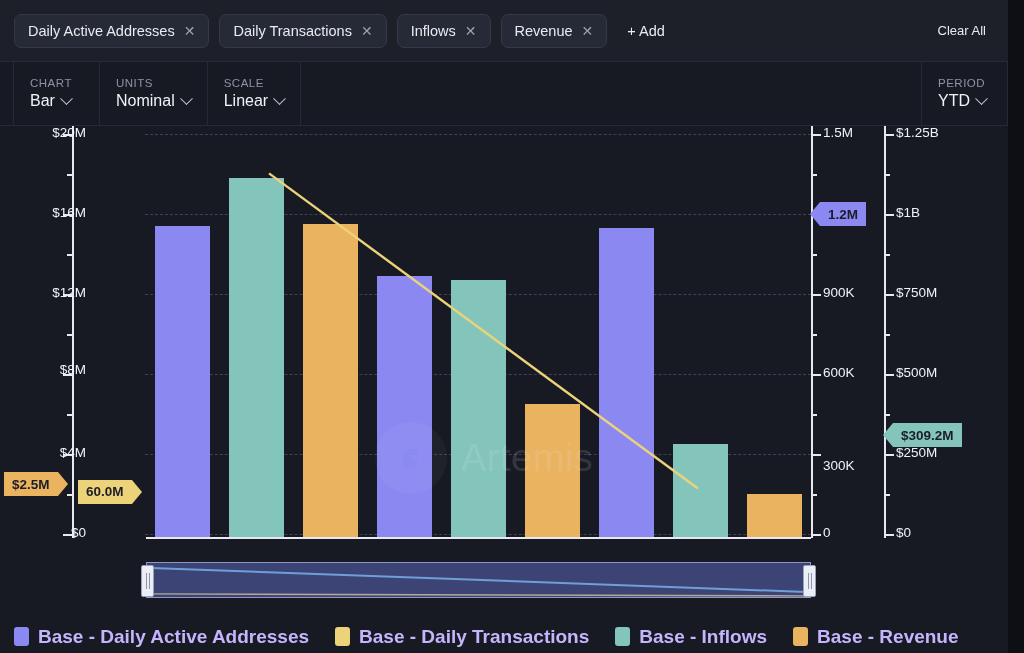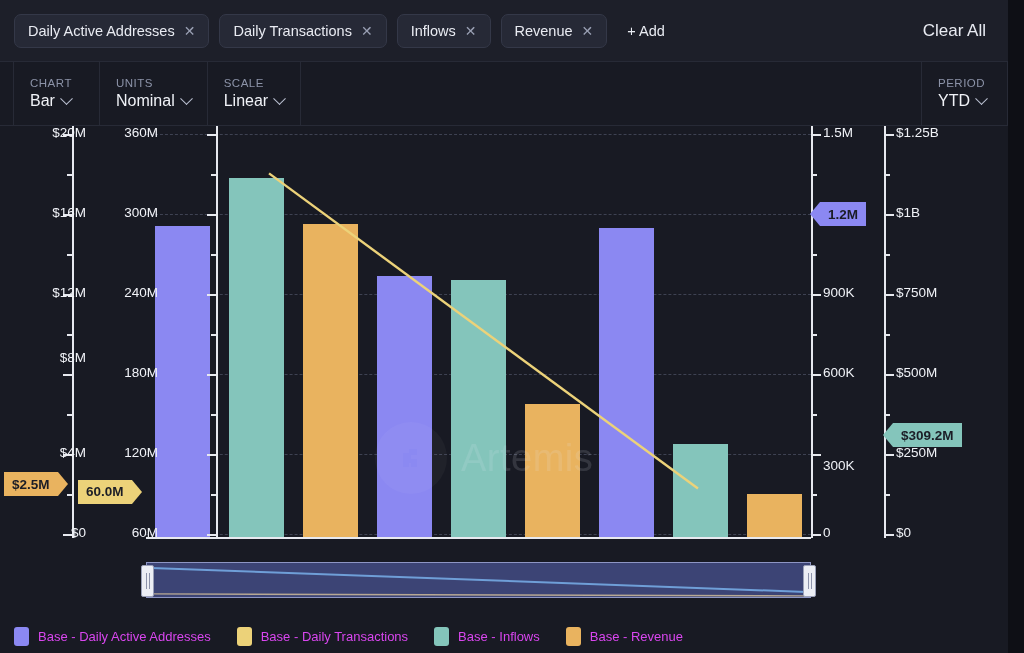--- a/index.html
+++ b/index.html
@@ -21,21 +21,21 @@
     display: flex; align-items: center; padding: 0 14px;
   }
   .chip {
     display: flex; align-items: center; gap: 9px;
     height: 34px; padding: 0 13px; margin-right: 10px;
     background: #262936; border: 1px solid #343848; border-radius: 7px;
     color: #e9ebf2; font-size: 14.5px; white-space: nowrap;
   }
   .chip .x { color: #9aa0b4; font-size: 14px; line-height: 1; cursor: pointer; }
   .addbtn { color: #e9ebf2; font-size: 14.5px; padding: 0 8px; margin-left: 2px; cursor: pointer; white-space: nowrap; }
-  .clearall { margin-left: auto; color: #e9ebf2; font-size: 17px; cursor: pointer; padding-right: 8px; }
+  .clearall { margin-left: auto; color: #e9ebf2; font-size: 13px; cursor: pointer; padding-right: 8px; }
 
   
   .ctrlbar {
     position: absolute; left: 0; top: 62px; width: 1008px; height: 64px;
     background: #181a23; border-bottom: 1px solid #272a36;
     display: flex; align-items: stretch;
   }
   .ctrl {
     display: flex; flex-direction: column; justify-content: center;
     padding: 0 16px; min-width: 86px;
@@ -84,21 +84,21 @@
   .brush svg { position: absolute; inset: 0; }
   .handle { position: absolute; top: 2px; width: 13px; height: 32px; background: #eceef5;
             border: 1px solid #9aa0b8; border-radius: 2px; display:flex; align-items:center; justify-content:center; }
   .handle i { display:block; width:1px; height:16px; background:#8d93ab; margin:0 1px; }
 
   
   .legend { position: absolute; left: 0; top: 494px; width: 1008px; height: 33px;
             display: flex; align-items: center; padding-left: 14px; gap: 26px; }
   .leg { display: flex; align-items: center; gap: 9px; }
   .swatch { width: 15px; height: 19px; border-radius: 3px; }
-  .leg-label { color: #d946ef; font-size: 13px; white-space: nowrap; }
+  .leg-label { color: #c4b5fd; font-size: 19px; white-space: nowrap; font-weight: bold; }
 </style>
 </head>
 <body>
 
 <div id="app">
 
   <div class="right-gutter"></div>
 
   <div class="chipbar">
     <div class="chip">
@@ -200,50 +200,30 @@
 
     <div class="axis" id="axis0" style="left:0px;width:146px;">
         <div class="spine" style="left: 72px;"></div>
         <div class="tick" style="top: 8px; width: 9px; left: 63px;"></div>
         <div class="tlabel" style="top: -1px; right: 60px;">$20M</div>
         <div class="tick" style="top: 88px; width: 9px; left: 63px;"></div>
         <div class="tlabel" style="top: 79px; right: 60px;">$16M</div>
         <div class="tick" style="top: 168px; width: 9px; left: 63px;"></div>
         <div class="tlabel" style="top: 159px; right: 60px;">$12M</div>
         <div class="tick" style="top: 248px; width: 9px; left: 63px;"></div>
-        <div class="tlabel" style="top: 224px; right: 60px;">$8M</div>
+        <div class="tlabel" style="top: 236px; right: 60px;">$8M</div>
         <div class="tick" style="top: 328px; width: 9px; left: 63px;"></div>
         <div class="tlabel" style="top: 319px; right: 60px;">$4M</div>
         <div class="tick" style="top: 408px; width: 9px; left: 63px;"></div>
         <div class="tlabel" style="top: 399px; right: 60px;">$0</div>
         <div class="tick" style="top: 48px; width: 5px; left: 67px;"></div>
         <div class="tick" style="top: 128px; width: 5px; left: 67px;"></div>
         <div class="tick" style="top: 208px; width: 5px; left: 67px;"></div>
         <div class="tick" style="top: 288px; width: 5px; left: 67px;"></div>
         <div class="tick" style="top: 368px; width: 5px; left: 67px;"></div>
-      </div>
-    <div class="axis" id="axis1" style="left:72px;width:146px;">
-        <div class="spine" style="left: 144px;"></div>
-        <div class="tick" style="top: 8px; width: 9px; left: 135px;"></div>
-        <div class="tlabel" style="top: -1px; right: 60px;">360M</div>
-        <div class="tick" style="top: 88px; width: 9px; left: 135px;"></div>
-        <div class="tlabel" style="top: 79px; right: 60px;">300M</div>
-        <div class="tick" style="top: 168px; width: 9px; left: 135px;"></div>
-        <div class="tlabel" style="top: 159px; right: 60px;">240M</div>
-        <div class="tick" style="top: 248px; width: 9px; left: 135px;"></div>
-        <div class="tlabel" style="top: 239px; right: 60px;">180M</div>
-        <div class="tick" style="top: 328px; width: 9px; left: 135px;"></div>
-        <div class="tlabel" style="top: 319px; right: 60px;">120M</div>
-        <div class="tick" style="top: 408px; width: 9px; left: 135px;"></div>
-        <div class="tlabel" style="top: 399px; right: 60px;">60M</div>
-        <div class="tick" style="top: 48px; width: 5px; left: 139px;"></div>
-        <div class="tick" style="top: 128px; width: 5px; left: 139px;"></div>
-        <div class="tick" style="top: 208px; width: 5px; left: 139px;"></div>
-        <div class="tick" style="top: 288px; width: 5px; left: 139px;"></div>
-        <div class="tick" style="top: 368px; width: 5px; left: 139px;"></div>
       </div>
     <div class="axis" id="axis2" style="left:811px;width:80px;">
         <div class="spine" style="left: 0px;"></div>
         <div class="tick" style="top: 8px; width: 9px; left: 1px;"></div>
         <div class="tlabel" style="top: -1px; left: 12px;">1.5M</div>
         <div class="tick" style="top: 88px; width: 9px; left: 1px;"></div>
         <div class="tlabel" style="top: 79px; left: 12px;">1.2M</div>
         <div class="tick" style="top: 168px; width: 9px; left: 1px;"></div>
         <div class="tlabel" style="top: 159px; left: 12px;">900K</div>
         <div class="tick" style="top: 248px; width: 9px; left: 1px;"></div>

